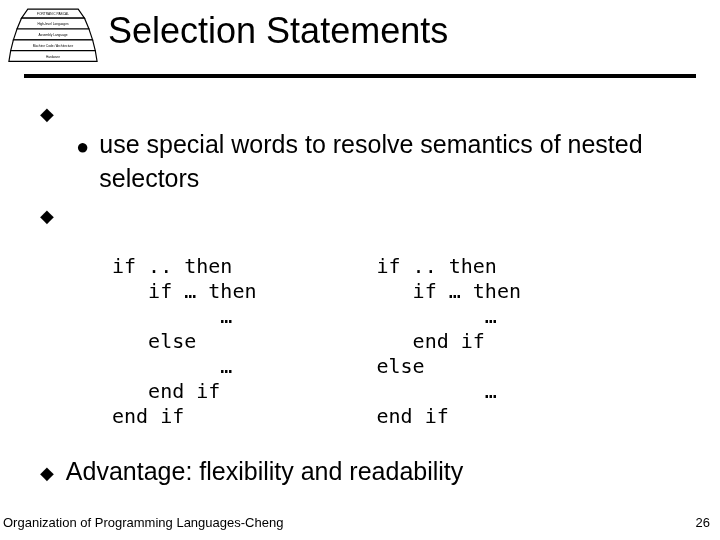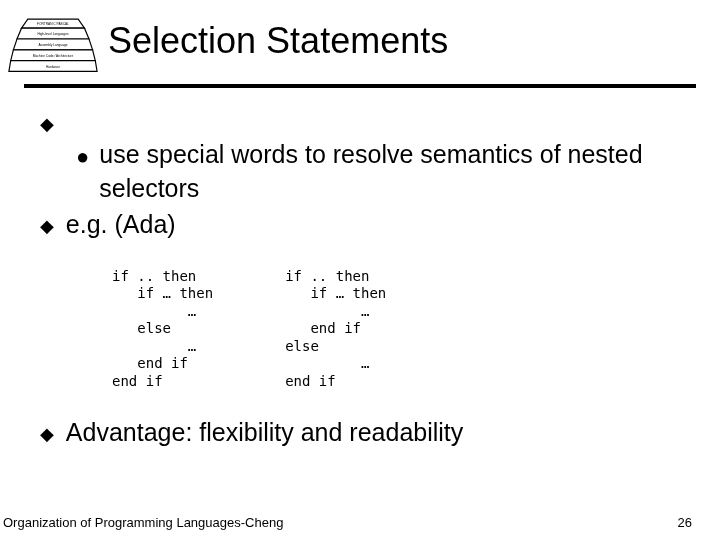--- a/index.html
+++ b/index.html
@@ -1,30 +1,30 @@
 <!DOCTYPE html>
 <html><head>
 <meta charset="utf-8">
 <style>
   html,body{margin:0;padding:0}
   body{width:720px;height:540px;background:#fff;font-family:Arial,Helvetica,sans-serif;color:#000;position:relative;overflow:hidden}
   .slide{position:relative;width:100%;height:100%}
-  .header{display:flex;align-items:flex-start;padding:18px 20px 0 8px}
+  .header{display:flex;align-items:flex-start;padding:8px 20px 0 8px}
   .logo{width:90px;height:64px;flex:0 0 auto;margin-top:-6px}
   .title{font-size:36px;margin:2px 0 0 10px;font-weight:400}
   .rule{border:0;border-top:4px solid #000;margin:8px 24px 0 24px}
   .body{padding:18px 36px 0 40px;font-size:25px;line-height:1.35}
   .b1{display:flex;align-items:flex-start;margin-bottom:2px}
   .b1 .mk{font-size:18px;margin:6px 12px 0 0}
   .b2{display:flex;align-items:flex-start;margin:0 0 2px 36px}
   .b2 .mk{font-size:22px;margin:4px 10px 0 0}
-  .codewrap{display:flex;gap:72px;margin:26px 0 0 72px;font-family:"Courier New",Courier,monospace;font-size:14px;line-height:1.25}
+  .codewrap{display:flex;gap:120px;margin:26px 0 0 72px;font-family:"Courier New",Courier,monospace;font-size:20px;line-height:1.25}
   .codewrap pre{margin:0;white-space:pre}
   .footer{position:absolute;left:3px;bottom:10px;font-size:13px}
-  .pagenum{position:absolute;right:28px;bottom:10px;font-size:13px}
+  .pagenum{position:absolute;right:10px;bottom:10px;font-size:13px}
   
   .logo svg{display:block}
 </style>
 </head>
 <body>
 
 <div class="slide">
 
   <div class="header">
     <div class="logo">
@@ -54,21 +54,20 @@
 
     <div class="b1">
       <span class="mk">◆</span>
     </div>
     <div class="b2">
       <span class="mk">●</span>
       <span>use special words to resolve semantics of nested selectors</span>
     </div>
     <div class="b1">
       <span class="mk">◆</span>
-      <span>e.g. (Ada)</span>
     </div>
 
     <div class="codewrap">
       <pre>if .. then
    if … then
          …
    else
          …
    end if
 end if</pre>

